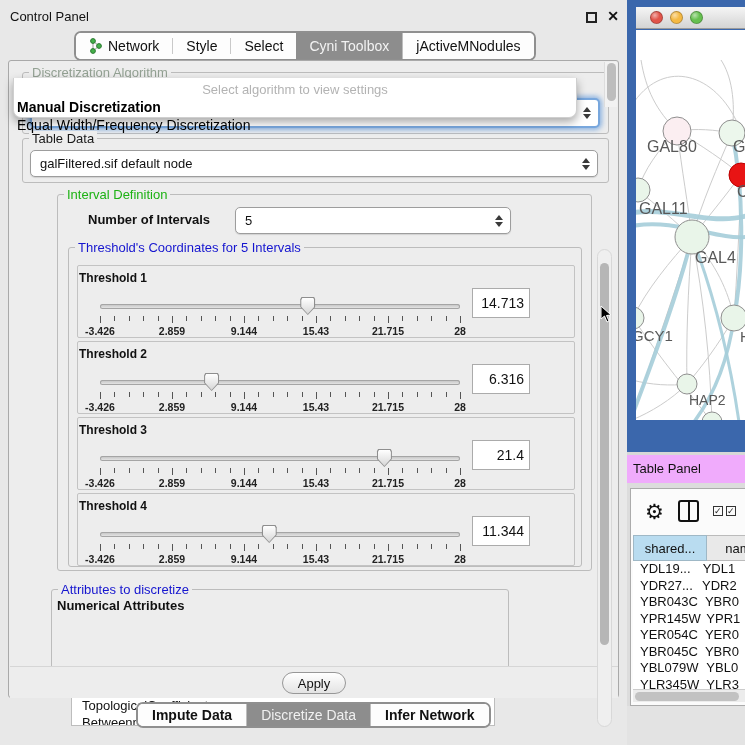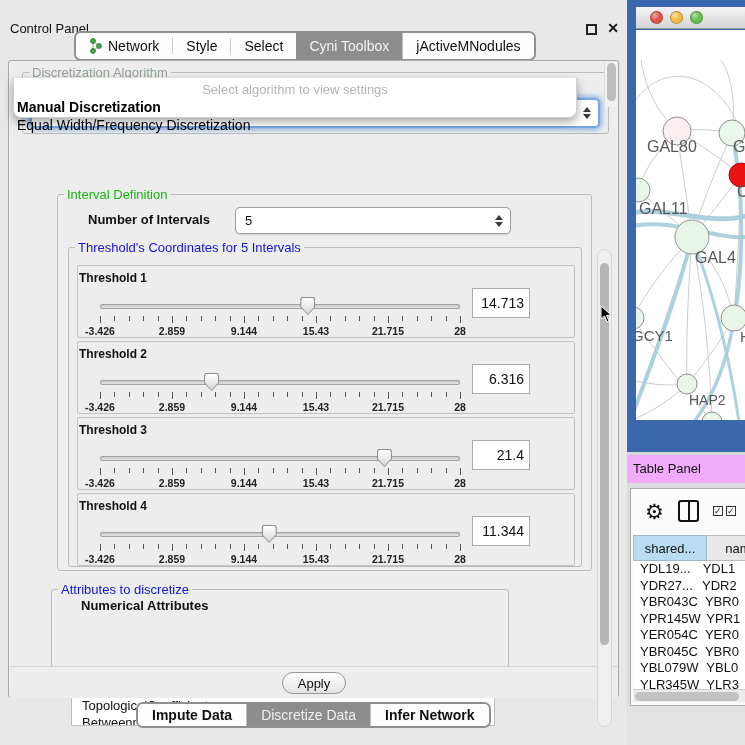--- a/index.html
+++ b/index.html
@@ -1,21 +1,21 @@
 <!DOCTYPE html>
 <html style="--title-green: #1db214; --title-blue: #1515cf;"><head>
 <meta charset="utf-8">
 <style>
   * { margin:0; padding:0; box-sizing:border-box; }
   html,body { width:745px; height:745px; }
   body { font-family:"Liberation Sans", sans-serif; background:#dcdcdc; position:relative; overflow:hidden; }
 
   
   #left-panel { position:absolute; left:0; top:0; width:627px; height:745px; background:#e8e8e8; }
-  #titlebar { position:absolute; left:0; top:16px; width:100%; height:26px; }
+  #titlebar { position:absolute; left:0; top:4px; width:100%; height:26px; }
   #titlebar .title { position:absolute; left:10px; top:5px; font-size:13px; color:#111; }
   #win-float { position:absolute; right:30px; top:8px; width:11px; height:11px; border:2px solid #222; background:transparent; }
   #win-close { position:absolute; right:8px; top:4px; font-size:14px; font-weight:bold; color:#111; }
 
   
   #top-tabs { position:absolute; left:74px; top:31px; height:30px; display:flex; align-items:stretch;
     background:#fff; border:2px solid #8f8f8f; border-radius:7px; overflow:hidden; }
   .ttab { display:flex; align-items:center; padding:0 13px; font-size:14px; color:#111; background:#fdfdfd; }
   .ttab.sel { background:#8d8d8d; color:#f3f3f3; }
   .tsep { width:1px; background:#c9c9c9; margin:5px 0; }
@@ -175,20 +175,30 @@
       <span class="grouptitle gt-dim">Discretization Algorithm</span>
       <div class="combo focused" style="left:7px; top:25px; width:570px; height:30px;">
         <span class="ctext"></span>
         <span class="stepper">
             <span class="arr-up"></span>
             <span class="arr-down"></span>
           </span>
       </div>
     </div>
 
+    <div class="groupbox" style="left:13px; top:77px; width:587px; height:45px;">
+      <span class="grouptitle gt-black">Table Data</span>
+      <div class="combo" style="left:7px; top:11px; width:568px; height:27px;">
+        <span class="ctext">galFiltered.sif default node</span>
+        <span class="stepper">
+            <span class="arr-up"></span>
+            <span class="arr-down"></span>
+          </span>
+      </div>
+    </div>
 
     <div class="groupbox" style="left:48px; top:133px; width:535px; height:377px;">
       <span class="grouptitle gt-green">Interval Definition</span>
       <span style="position:absolute; left:30px; top:17px; font-size:13px; font-weight:bold; color:#111;">Number of Intervals</span>
       <div class="combo" style="left:177px; top:12px; width:276px; height:27px;">
         <span class="ctext">5</span>
         <span class="stepper">
             <span class="arr-up"></span>
             <span class="arr-down"></span>
           </span>
@@ -364,21 +374,21 @@
                 </div>
               </div>
               <div class="thrfield">11.344</div>
             </div>
           </div>
       </div>
     </div>
 
     <div class="groupbox" style="left:42px; top:528px; width:458px; height:90px;">
       <span class="grouptitle gt-blue">Attributes to discretize</span>
-      <span style="position:absolute; left:5px; top:8px; font-size:13px; font-weight:bold; color:#111;margin-left:24px;">Numerical Attributes</span>
+      <span style="position:absolute; left:5px; top:8px; font-size:13px; font-weight:bold; color:#111;">Numerical Attributes</span>
     </div>
     <div id="attr-list">
         <div class="attr-item">SelfLoops</div>
         <div class="attr-item">TopologicalCoefficient</div>
         <div class="attr-item">BetweennessCentrality</div>
       </div>
     <div id="attr-sb">
         <div class="thumb"></div>
       </div>
 

